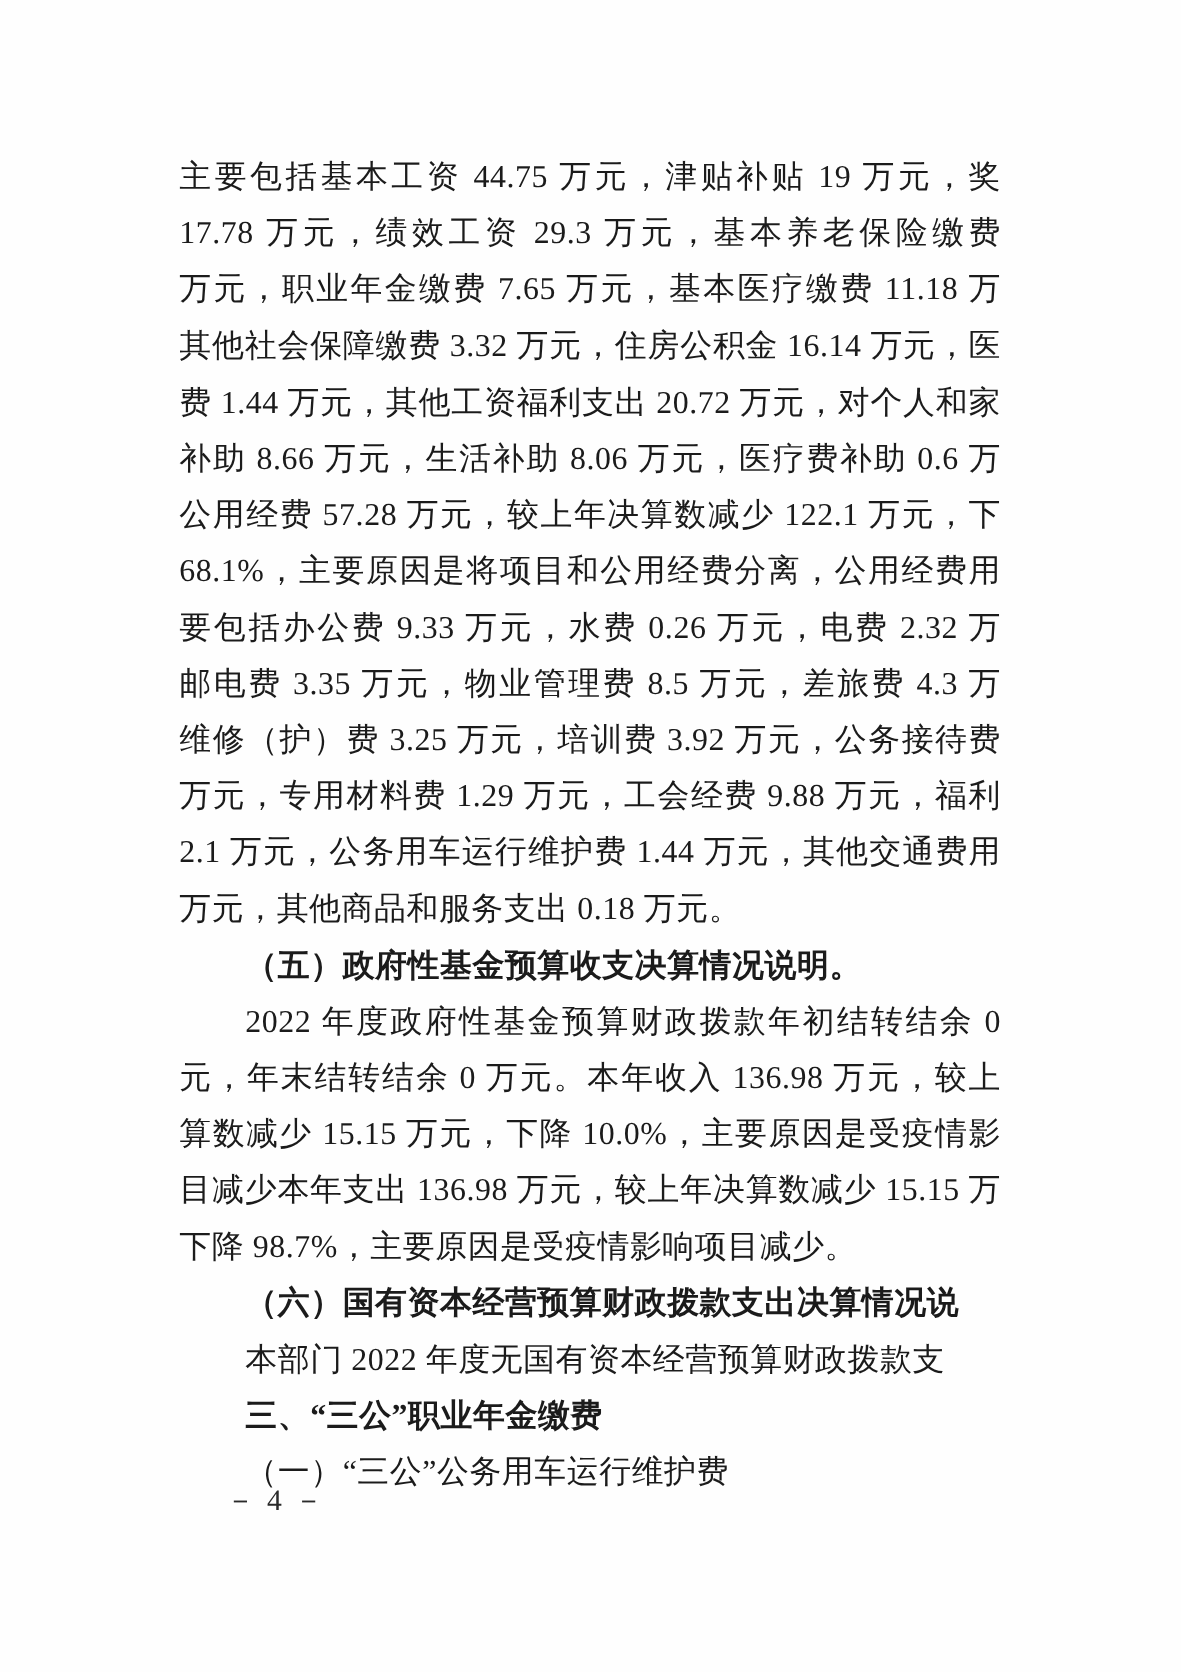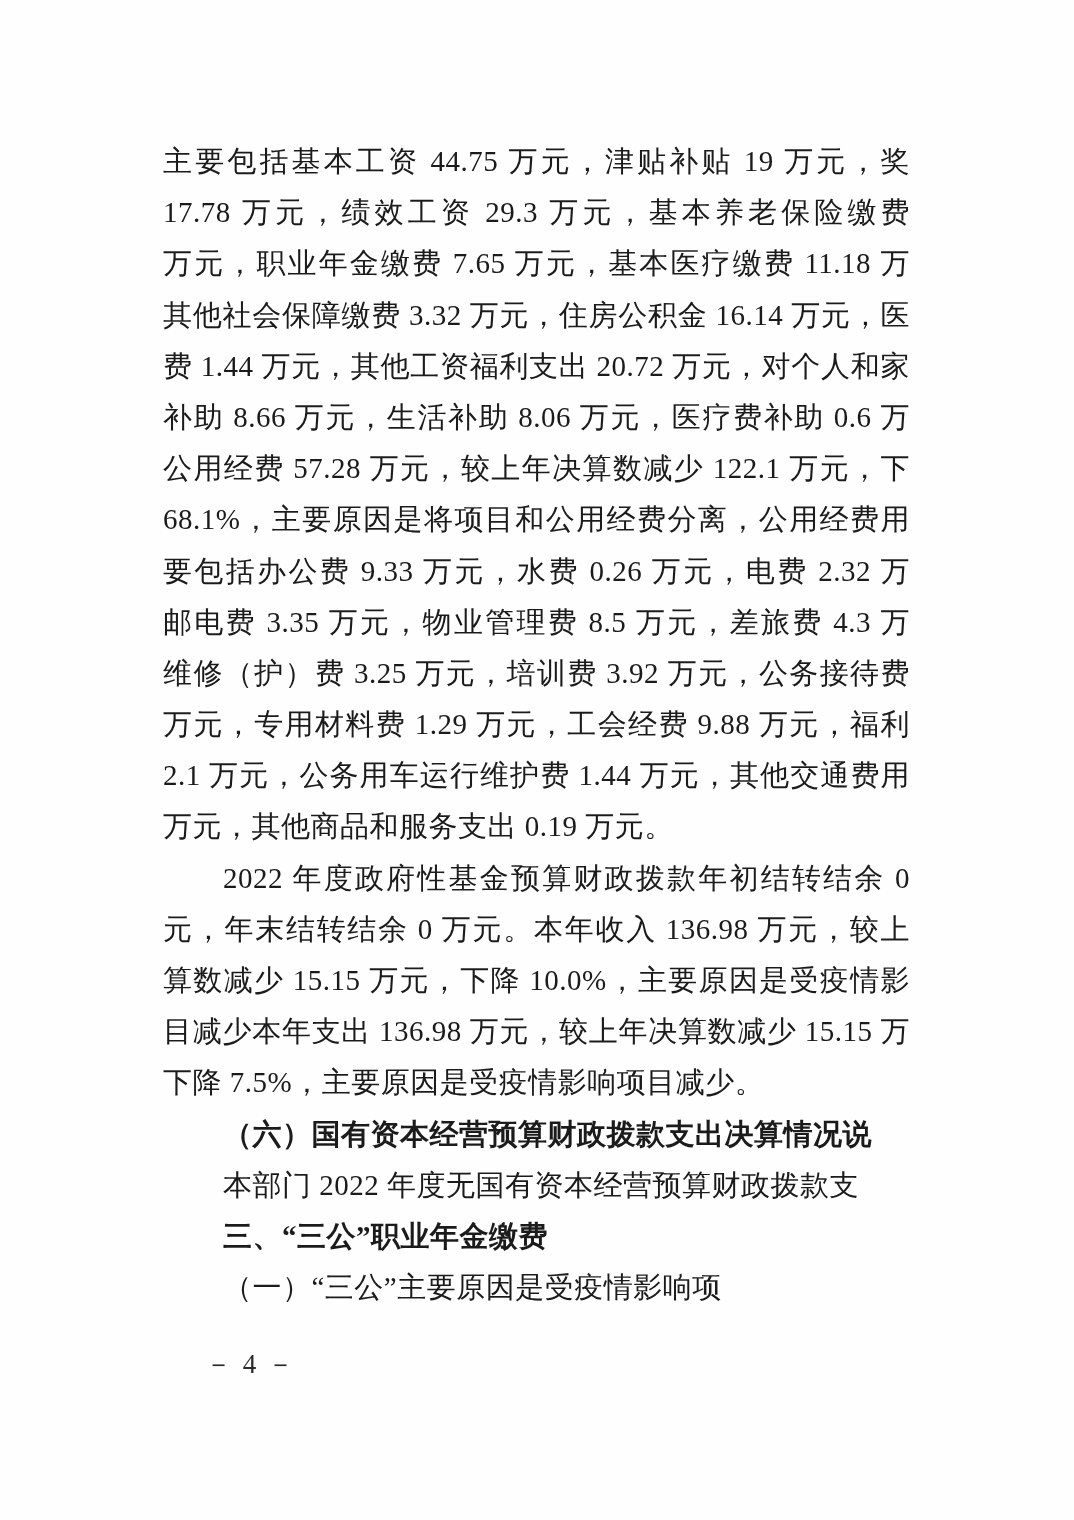--- a/index.html
+++ b/index.html
@@ -66,25 +66,26 @@
       <div class="line just">其他社会保障缴费 3.32 万元，住房公积金 16.14 万元，医疗</div>
       <div class="line just">费 1.44 万元，其他工资福利支出 20.72 万元，对个人和家庭</div>
       <div class="line just">补助 8.66 万元，生活补助 8.06 万元，医疗费补助 0.6 万元。</div>
       <div class="line just">公用经费 57.28 万元，较上年决算数减少 122.1 万元，下降</div>
       <div class="line just">68.1%，主要原因是将项目和公用经费分离，公用经费用途主</div>
       <div class="line just">要包括办公费 9.33 万元，水费 0.26 万元，电费 2.32 万元，</div>
       <div class="line just">邮电费 3.35 万元，物业管理费 8.5 万元，差旅费 4.3 万元，</div>
       <div class="line just">维修（护）费 3.25 万元，培训费 3.92 万元，公务接待费 1.23</div>
       <div class="line just">万元，专用材料费 1.29 万元，工会经费 9.88 万元，福利费</div>
       <div class="line just">2.1 万元，公务用车运行维护费 1.44 万元，其他交通费用 5.88</div>
-      <div class="line">万元，其他商品和服务支出 0.19 万元。</div>
+      <div class="line">万元，其他商品和服务支出 0.18 万元。</div>
+      <div class="line ind h2">（五）政府性基金预算收支决算情况说明。</div>
       <div class="line just ind">2022 年度政府性基金预算财政拨款年初结转结余 0 万</div>
       <div class="line just">元，年末结转结余 0 万元。本年收入 136.98 万元，较上年决</div>
       <div class="line just">算数减少 15.15 万元，下降 10.0%，主要原因是受疫情影响项</div>
       <div class="line just">目减少本年支出 136.98 万元，较上年决算数减少 15.15 万元，</div>
-      <div class="line">下降 7.5%，主要原因是受疫情影响项目减少。</div>
+      <div class="line">下降 98.7%，主要原因是受疫情影响项目减少。</div>
       <div class="line ind h2">（六）国有资本经营预算财政拨款支出决算情况说明。</div>
       <div class="line ind">本部门 2022 年度无国有资本经营预算财政拨款支出。</div>
       <div class="line ind h1">三、“三公”职业年金缴费</div>
-      <div class="line ind">（一）“三公”主要原因是受疫情影响项</div>
+      <div class="line ind">（一）“三公”公务用车运行维护费</div>
     </div>
   <div class="page-footer">－ 4 －</div>
 </div>
 
 </body></html>

